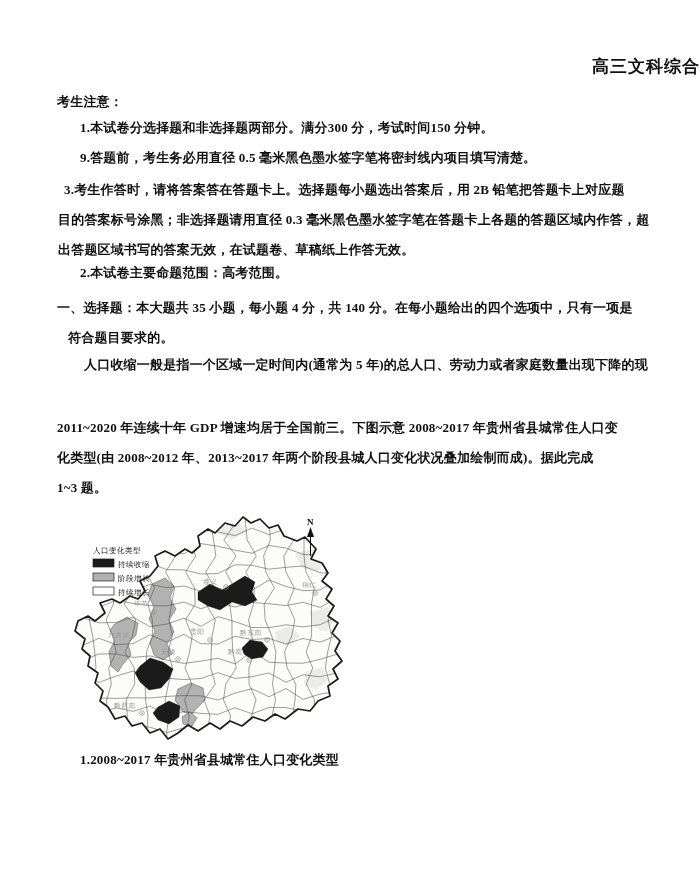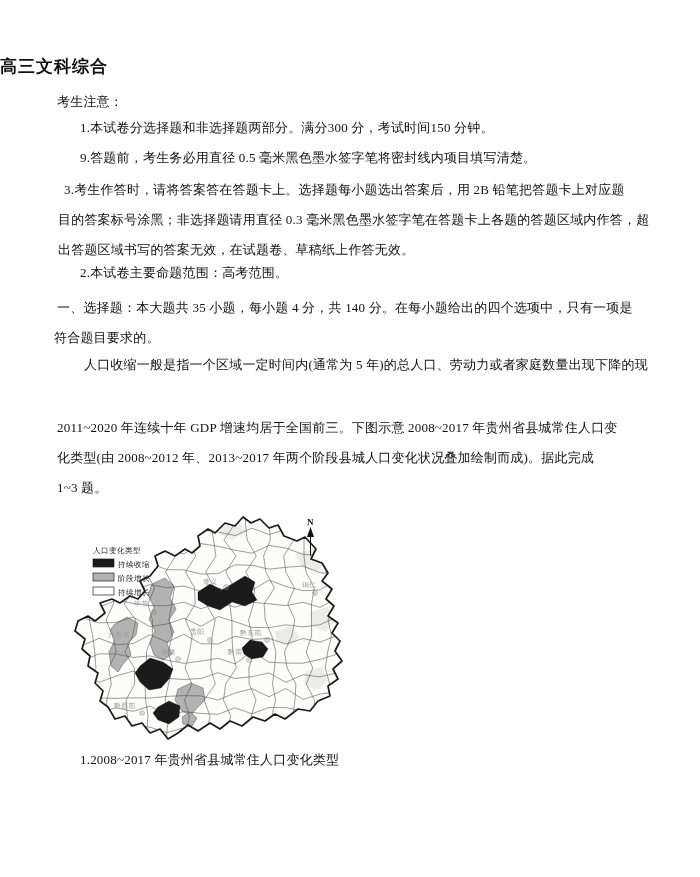--- a/index.html
+++ b/index.html
@@ -1,23 +1,23 @@
 <!DOCTYPE html>
 <html><head>
 <meta charset="utf-8">
 <style>
   html,body{margin:0;padding:0;background:#888;}
   .page{
     position:relative;width:700px;height:877px;background:#ffffff;
     font-family:"Liberation Serif","DejaVu Serif",serif;color:#111;
     overflow:hidden;margin:0 auto;
   }
-  .line{position:absolute;white-space:nowrap;font-size:13px;letter-spacing:.2px;}
-  .b{font-weight:normal;}
-  .title{position:absolute;top:55px;left:0;right:0;text-align:left;
+  .line{position:absolute;white-space:nowrap;font-size:13px;letter-spacing:.2px;font-weight:bold;}
+  .b{font-weight:bold;}
+  .title{position:absolute;top:55px;left:0;right:0;text-align:right;
     font-size:17px;font-weight:bold;letter-spacing:1px;}
   svg.map{position:absolute;left:70px;top:512px;width:290px;height:232px;}
   #county-mesh path{fill:none;stroke:#4d4d4d;stroke-width:.55;}
   .prov-fill{fill:#fcfcfb;}
   .prov-edge{fill:none;stroke:#1c1c1c;stroke-width:1.7;stroke-linejoin:round;}
   .patch{fill:#ebebe9;stroke:none;}
   .gray-blob{stroke:#555;stroke-width:.5;}
   .black-blob{stroke:#000;stroke-width:.3;}
   .cname{font-size:6.8px;fill:#999;letter-spacing:.5px;}
   .cmark circle{stroke:#8a8a8a;stroke-width:.7;fill:none;}
@@ -38,21 +38,21 @@
 
   <div class="line b" style="top:93px;left:57px">考生注意：</div>
   <div class="line" style="top:119px;left:80px">1.本试卷分选择题和非选择题两部分。满分300 分，考试时间150 分钟。</div>
   <div class="line" style="top:149px;left:80px">9.答题前，考生务必用直径 0.5 毫米黑色墨水签字笔将密封线内项目填写清楚。</div>
   <div class="line" style="top:181px;left:64px">3.考生作答时，请将答案答在答题卡上。选择题每小题选出答案后，用 2B 铅笔把答题卡上对应题</div>
   <div class="line" style="top:211px;left:58px">目的答案标号涂黑；非选择题请用直径 0.3 毫米黑色墨水签字笔在答题卡上各题的答题区域内作答，超</div>
   <div class="line" style="top:241px;left:58px">出答题区域书写的答案无效，在试题卷、草稿纸上作答无效。</div>
   <div class="line" style="top:264px;left:80px">2.本试卷主要命题范围：高考范围。</div>
 
   <div class="line b" style="top:299px;left:57px">一、选择题：本大题共 35 小题，每小题 4 分，共 140 分。在每小题给出的四个选项中，只有一项是</div>
-  <div class="line b" style="top:329px;left:54px">符合题目要求的。</div>
+  <div class="line b" style="top:329px;left:68px">符合题目要求的。</div>
 
   <div class="line" style="top:356px;left:84px">人口收缩一般是指一个区域一定时间内(通常为 5 年)的总人口、劳动力或者家庭数量出现下降的现</div>
   <div class="line" style="top:419px;left:57px">2011~2020 年连续十年 GDP 增速均居于全国前三。下图示意 2008~2017 年贵州省县城常住人口变</div>
   <div class="line" style="top:449px;left:57px">化类型(由 2008~2012 年、2013~2017 年两个阶段县城人口变化状况叠加绘制而成)。据此完成</div>
   <div class="line" style="top:479px;left:57px">1~3 题。</div>
 
   <svg class="map" viewBox="0 0 290 232">
     <defs>
       <clipPath id="provClip">
         <path d="M173,5 L181,11 L190,7 L199,16 L208,13 L214,24 L227,29 L235,25 L246,37 L241,47 L252,51 L258,61 L252,69 L262,77 L256,87 L264,94 L258,104 L268,111 L262,121 L270,129 L265,139 L272,149 L263,157 L268,167 L258,174 L260,184 L248,189 L240,199 L228,197 L215,207 L205,202 L195,209 L183,205 L172,214 L160,209 L150,217 L140,211 L128,219 L118,213 L108,221 L98,227 L90,217 L80,221 L72,211 L62,214 L55,204 L45,207 L38,195 L30,189 L33,179 L25,171 L28,161 L18,154 L20,144 L12,137 L15,127 L5,119 L8,109 L18,104 L25,109 L35,101 L30,91 L42,87 L50,91 L60,84 L68,87 L75,79 L70,69 L80,64 L88,54 L85,44 L95,39 L105,44 L115,37 L122,41 L130,34 L128,24 L138,17 L145,21 L155,11 L165,14 Z"></path>

